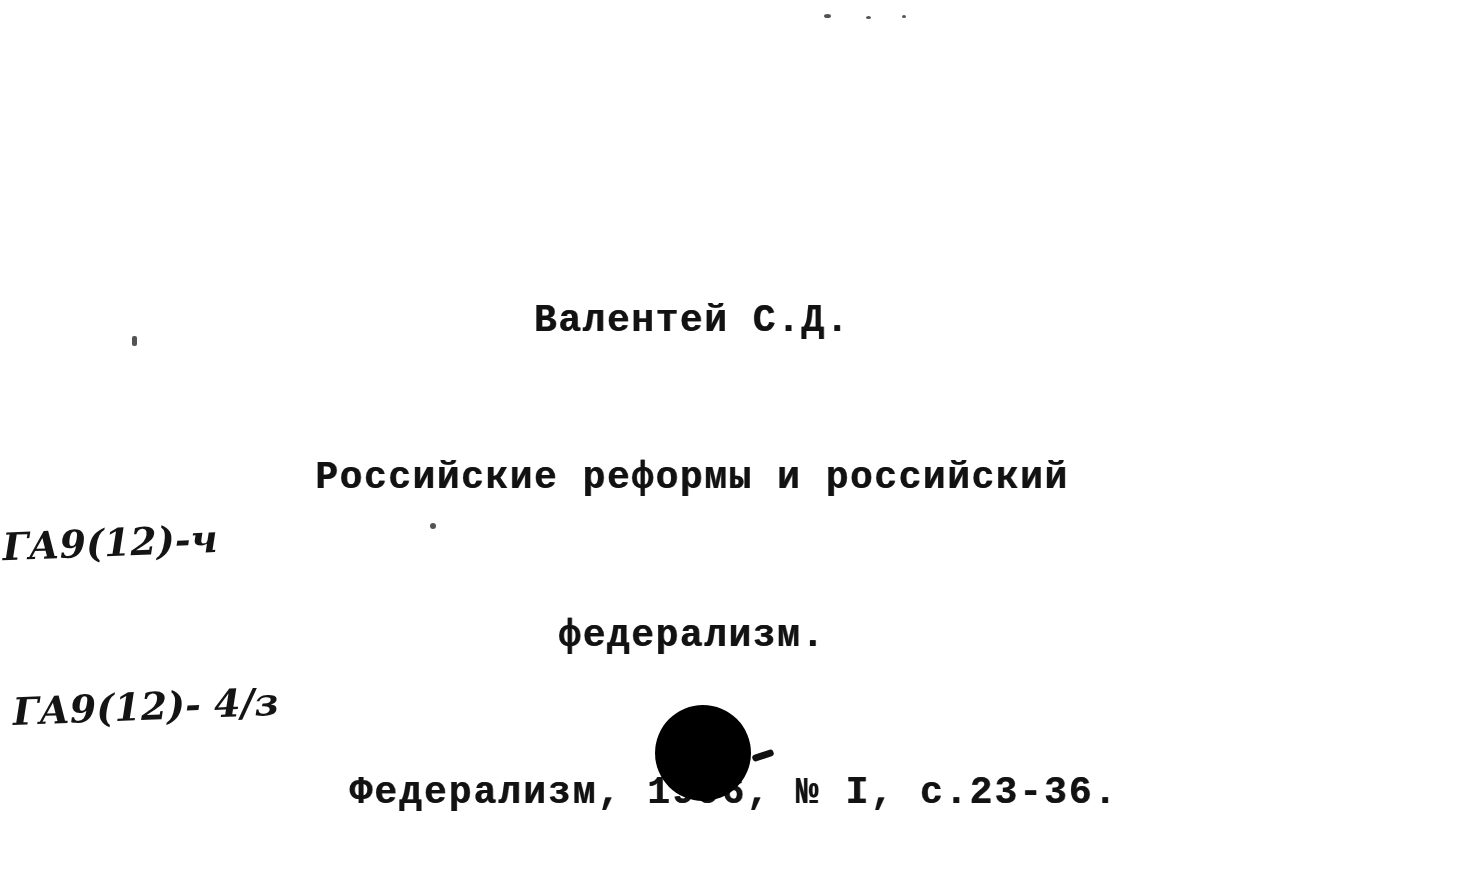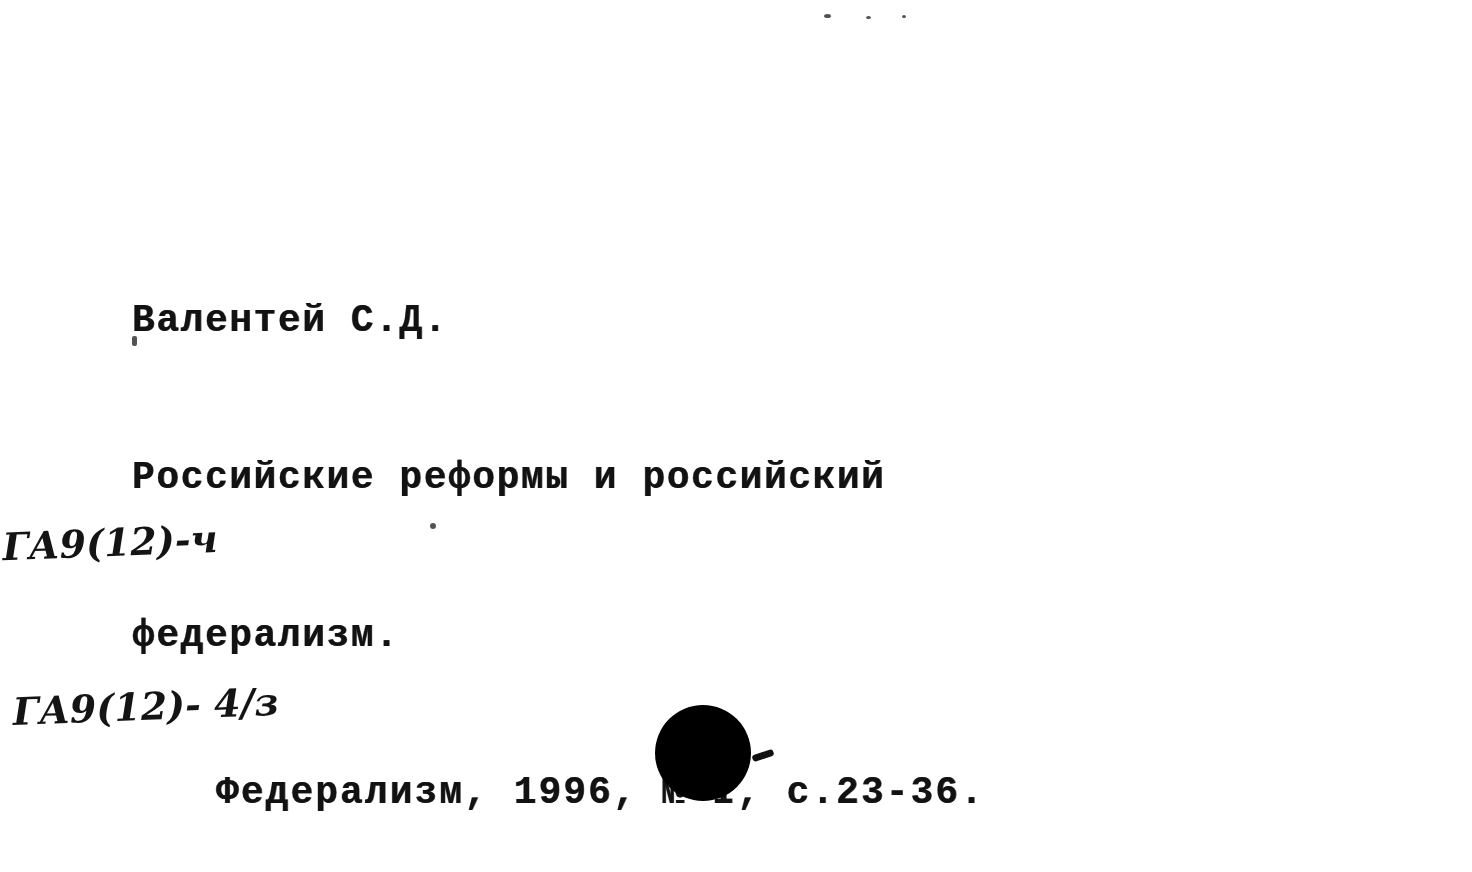--- a/index.html
+++ b/index.html
@@ -42,20 +42,21 @@
     line-height: 1.38;
     letter-spacing: 1.5px;
     color: #121212;
     font-weight: 700;
     text-shadow: 0.6px 0.4px 0 rgba(0,0,0,0.55), -0.4px 0.3px 0 rgba(0,0,0,0.35);
     white-space: pre;
   }
   .record .line {
     display: block;
     white-space: pre;
+    text-align: center;
   }
   .line-author   { margin-left: 0px; }
   .line-title1   { }
   .line-title2   { margin-left: 0px; }
   .line-source   { margin-left: 84px; letter-spacing: 2px; }
 
   
   .shelfmarks {
     position: absolute;
     left: 14px;

